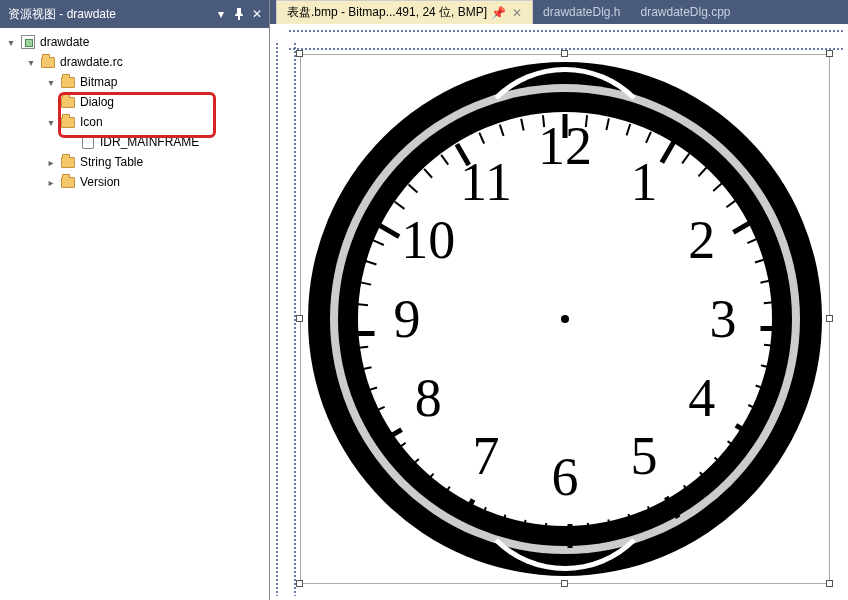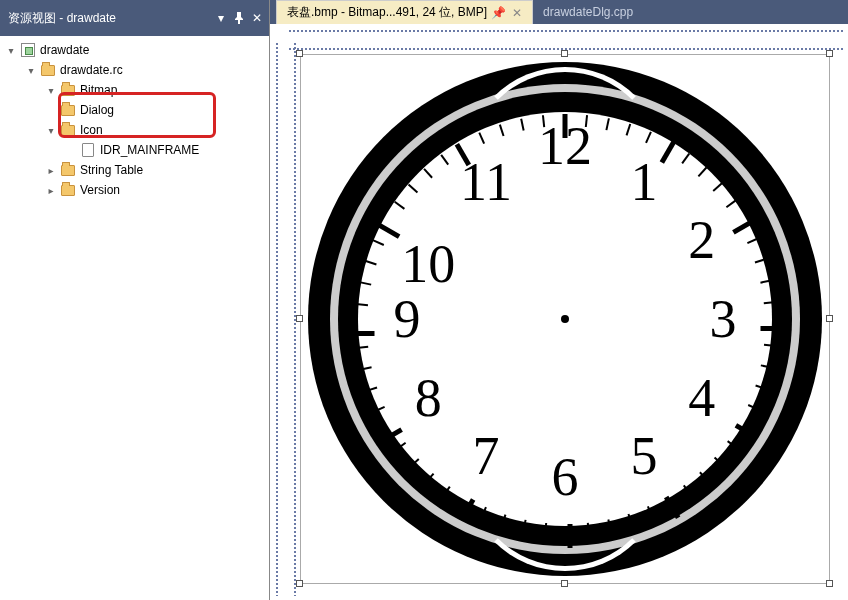--- a/index.html
+++ b/index.html
@@ -1,21 +1,21 @@
 <!DOCTYPE html>
 <html><head>
 <meta charset="utf-8">
 <style>
 * { margin:0; padding:0; box-sizing:border-box; font-family:"Segoe UI","Microsoft YaHei",sans-serif; font-size:12px; }
 body { background:#fff; width:848px; height:600px; overflow:hidden; position:relative; }
 .ide { display:flex; height:100%; }
 
 
 .left-panel { width:270px; background:#fff; border-right:1px solid #888; display:flex; flex-direction:column; }
-.panel-header { height:36px; background:#4a5a7a; color:#fff; display:flex; align-items:center; padding:0 4px 0 8px; }
+.panel-header { height:28px; background:#4a5a7a; color:#fff; display:flex; align-items:center; padding:0 4px 0 8px; }
 .panel-header .title { flex:1; white-space:nowrap; overflow:hidden; }
 .panel-header .hdr-icon { width:16px; height:16px; display:flex; align-items:center; justify-content:center; color:#fff; cursor:pointer; margin-left:2px; }
 .tree { flex:1; padding:4px 0; overflow:auto; background:#fff; }
 .tree-row { display:flex; align-items:center; height:20px; white-space:nowrap; }
 .tree-row .exp { width:14px; height:14px; display:flex; align-items:center; justify-content:center; color:#666; font-size:10px; cursor:pointer; }
 .tree-row .node-icon { width:16px; height:16px; margin:0 2px; display:flex; align-items:center; justify-content:center; }
 .tree-row .label { padding:1px 2px; }
 .tree-row.selected .label { background:#cfe2ff; }
 .indent-0{padding-left:4px}.indent-1{padding-left:24px}.indent-2{padding-left:44px}.indent-3{padding-left:64px}
 
@@ -132,20 +132,23 @@
         </div>
       </div>
   </div>
 
   <div class="right">
     <div class="tabbar" id="tabbar">
         <div class="tab active">
           <span>表盘.bmp - Bitmap...491, 24 位, BMP]</span>
           <span class="pin">📌</span>
           <span class="close">✕</span>
+        </div>
+        <div class="tab">
+          <span>drawdateDlg.h</span>
         </div>
         <div class="tab">
           <span>drawdateDlg.cpp</span>
         </div>
       </div>
     <div class="editor-area">
       <div class="canvas-wrap">
         <div class="ruler-dots ruler-top"></div>
         <div class="ruler-dots ruler-top2"></div>
         <div class="ruler-dots ruler-left"></div>
@@ -222,21 +225,21 @@
             <div class="num" style="left: 265px; top: 92px;">12</div>
             <div class="num" style="left: 344px; top: 128.168px;">1</div>
             <div class="num" style="left: 401.832px; top: 186px;">2</div>
             <div class="num" style="left: 423px; top: 265px;">3</div>
             <div class="num" style="left: 401.832px; top: 344px;">4</div>
             <div class="num" style="left: 344px; top: 401.832px;">5</div>
             <div class="num" style="left: 265px; top: 423px;">6</div>
             <div class="num" style="left: 186px; top: 401.832px;">7</div>
             <div class="num" style="left: 128.168px; top: 344px;">8</div>
             <div class="num" style="left: 107px; top: 265px;">9</div>
-            <div class="num" style="left: 128.168px; top: 186px; margin-top: 24px;">10</div>
+            <div class="num" style="left: 128.168px; top: 186px;">10</div>
             <div class="num" style="left: 186px; top: 128.168px;">11</div>
           </div>
       <div class="handle" style="left: 22px; top: 22px;"></div>
           <div class="handle" style="left: 287px; top: 22px;"></div>
           <div class="handle" style="left: 552px; top: 22px;"></div>
           <div class="handle" style="left: 22px; top: 287px;"></div>
           <div class="handle" style="left: 552px; top: 287px;"></div>
           <div class="handle" style="left: 22px; top: 552px;"></div>
           <div class="handle" style="left: 287px; top: 552px;"></div>
           <div class="handle" style="left: 552px; top: 552px;"></div>

